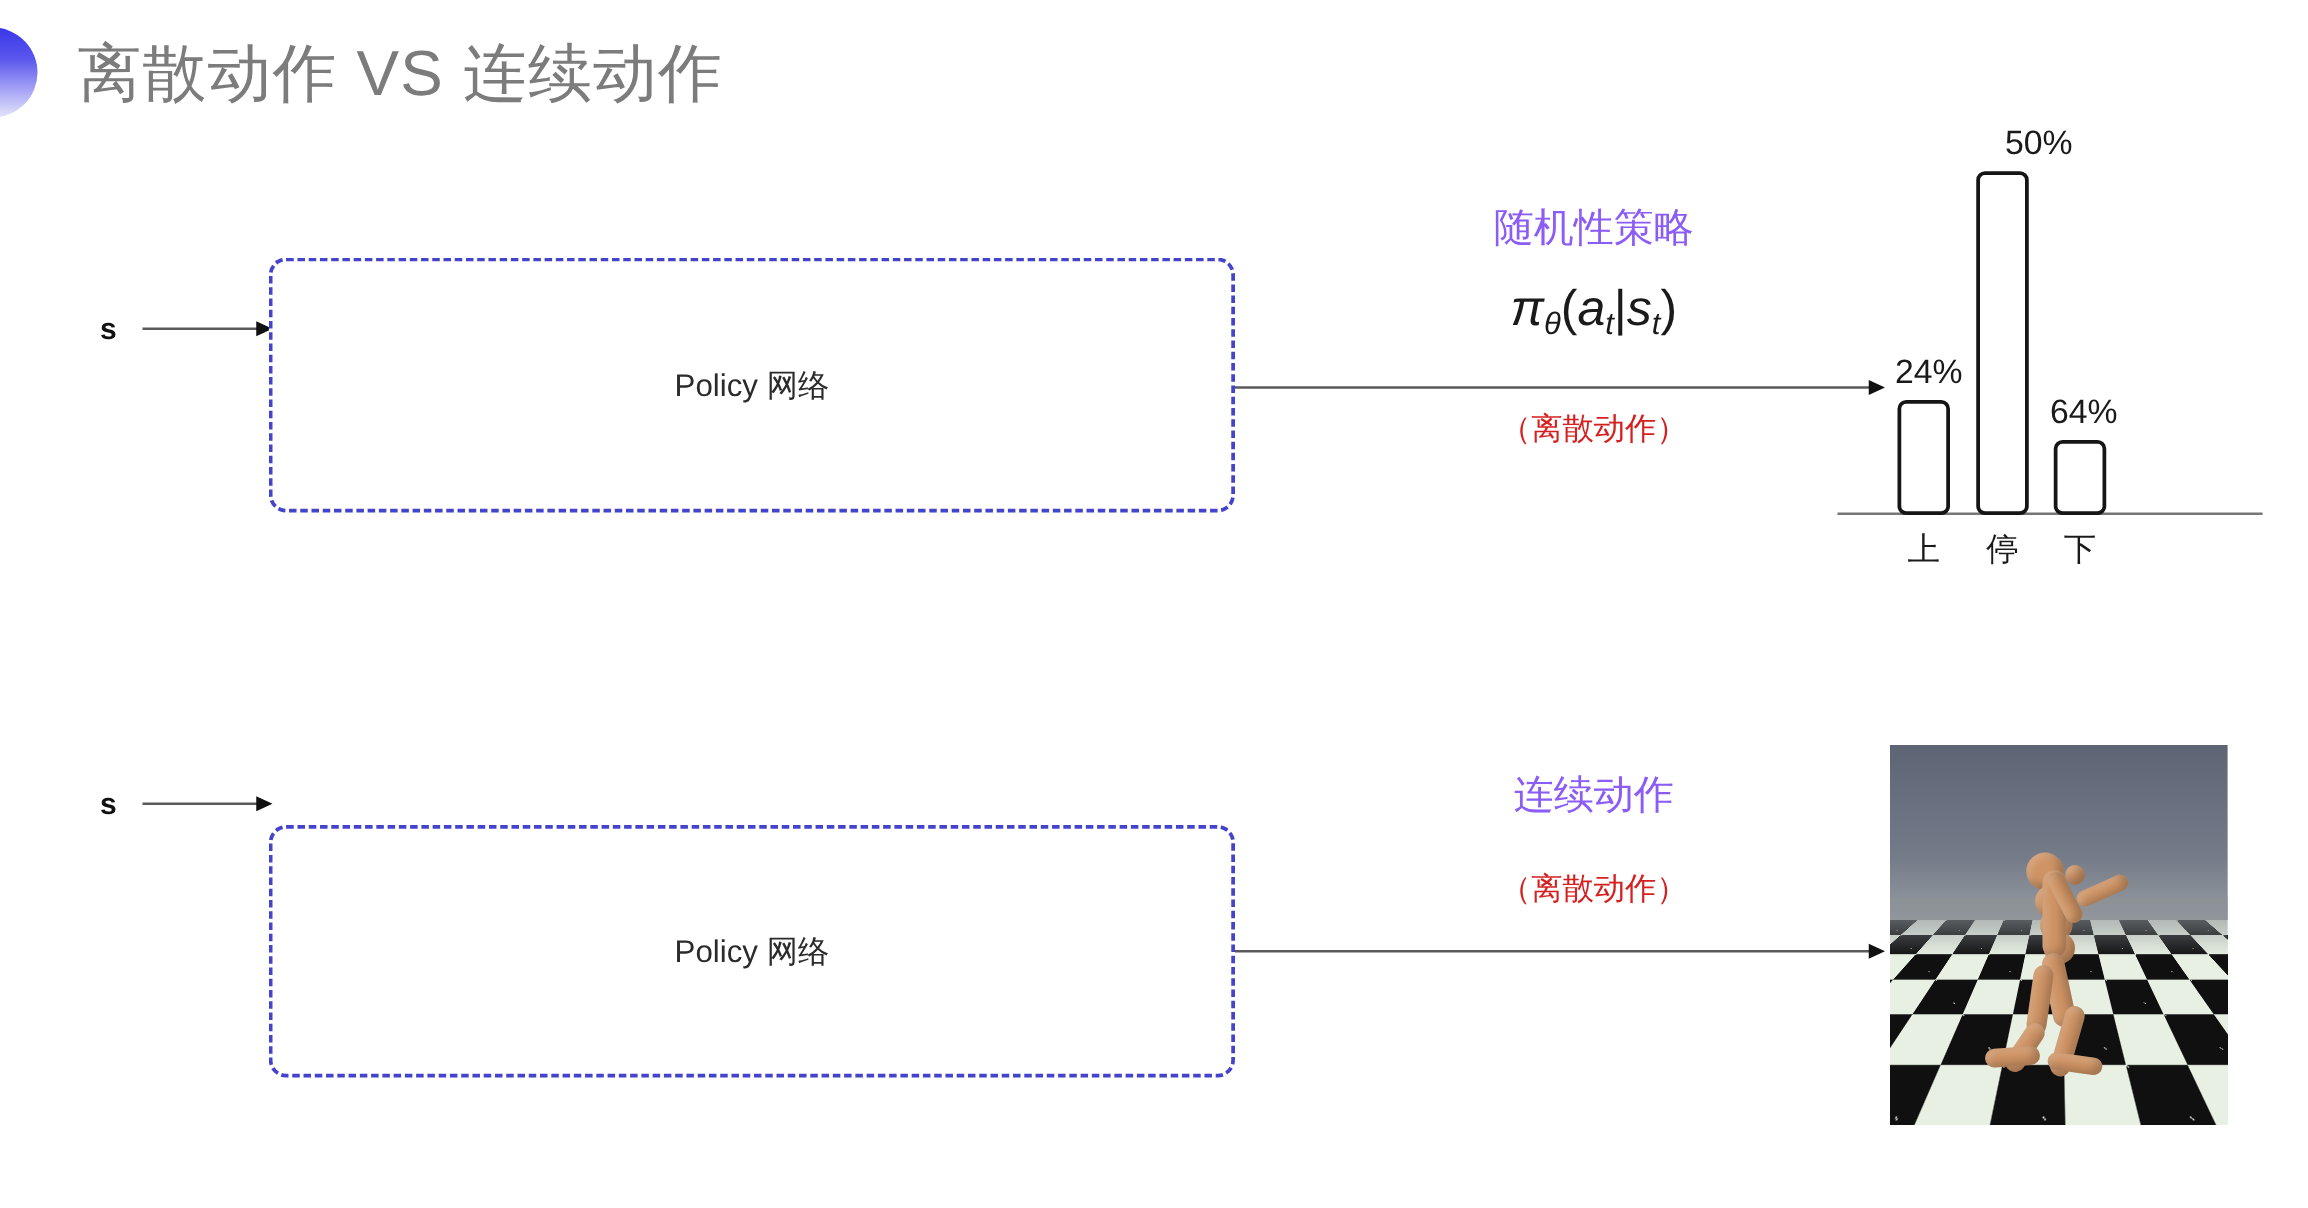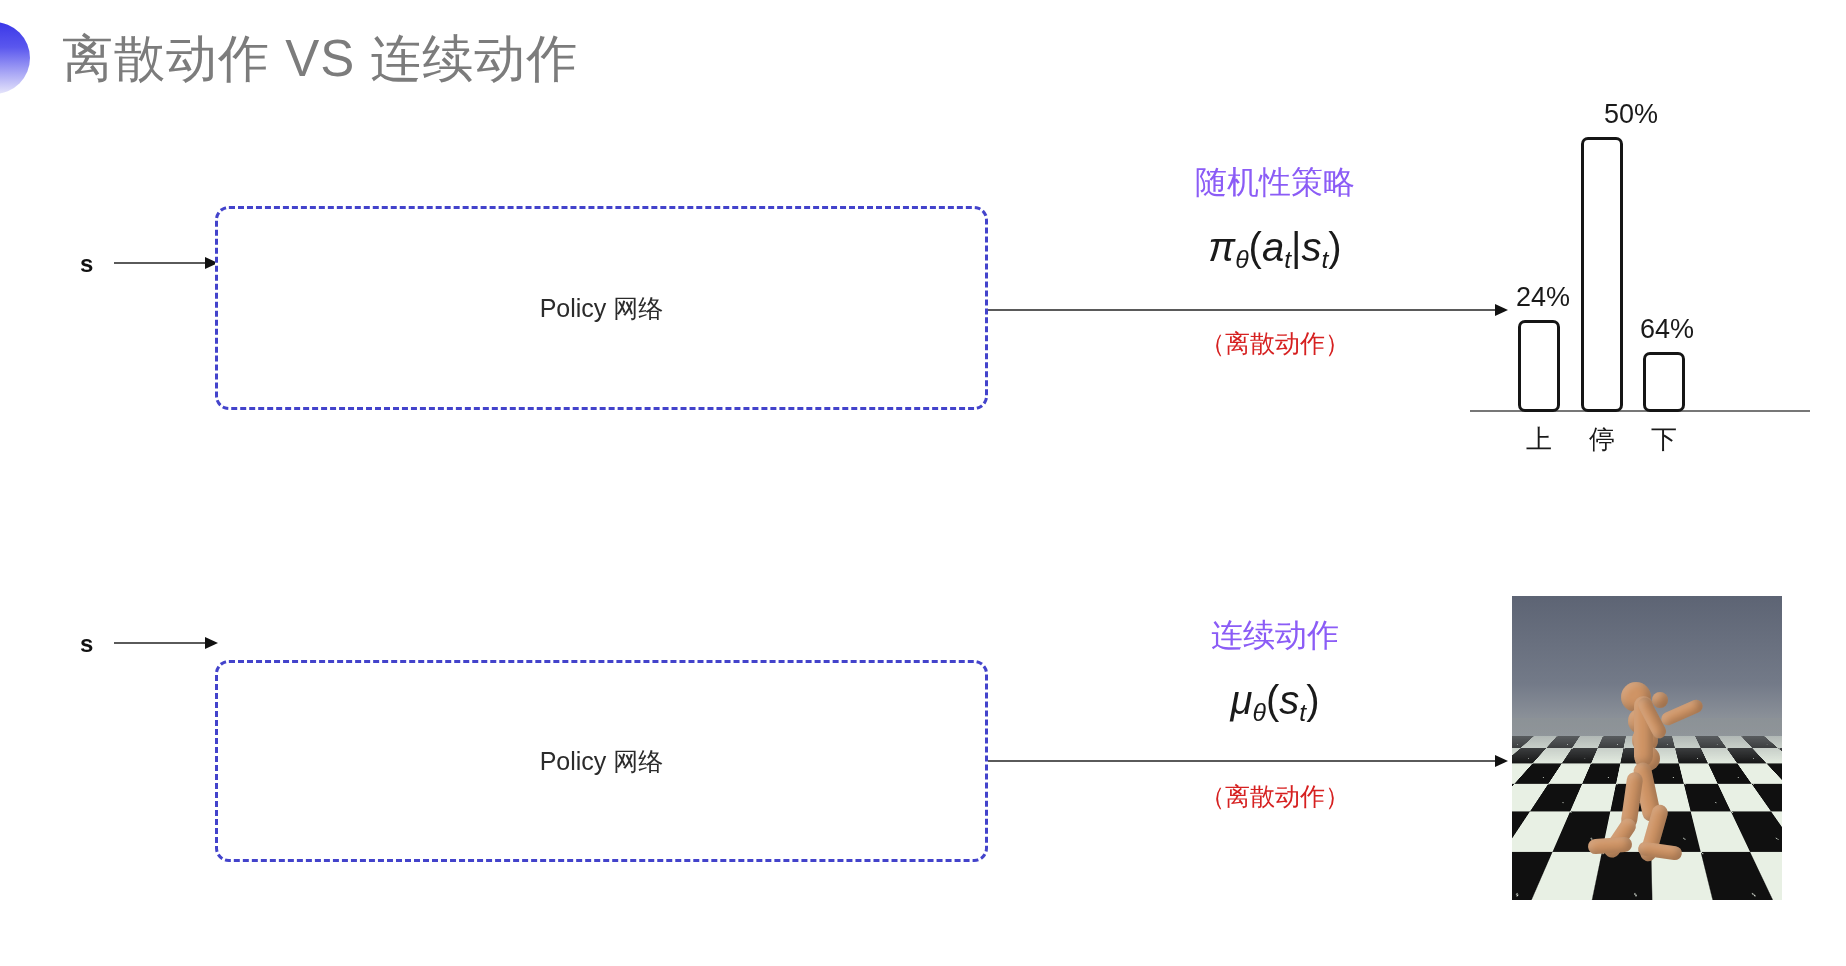--- a/index.html
+++ b/index.html
@@ -265,21 +265,20 @@
     <div class="policy-box-label">Policy 网络</div>
   </div>
 
   <div class="arrow" style="left:988px; top:755px; width:520px;">
     <div class="shaft" style="width:508px;"></div>
     <div class="head" style="left:507px;"></div>
   </div>
 
   <div class="policy-text" style="left:1110px; top:613px; width:330px;">
     <div class="policy-name">连续动作</div>
-    <div class="policy-formula"><span>μ</span><span class="sub">θ</span><span class="nobar">(</span><span>s</span><span class="sub">t</span><span class="nobar">)</span></div>
     <div class="policy-note">（离散动作）</div>
   </div>
 
   <div class="sim" style="left:1512px; top:596px; width:270px; height:304px;">
     <div class="sim-sky"></div>
     <div class="sim-floor"></div>
     <div class="sim-haze"></div>
 
     <div class="sim-figure">
 

